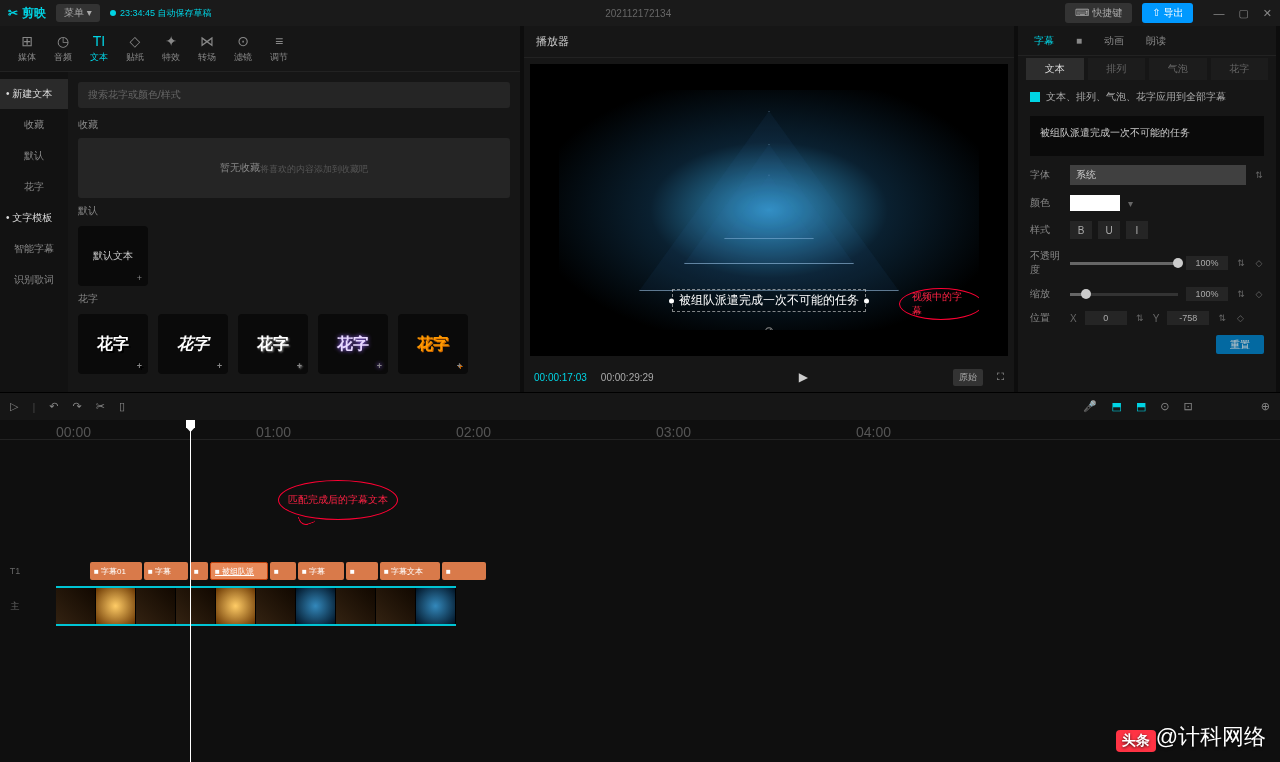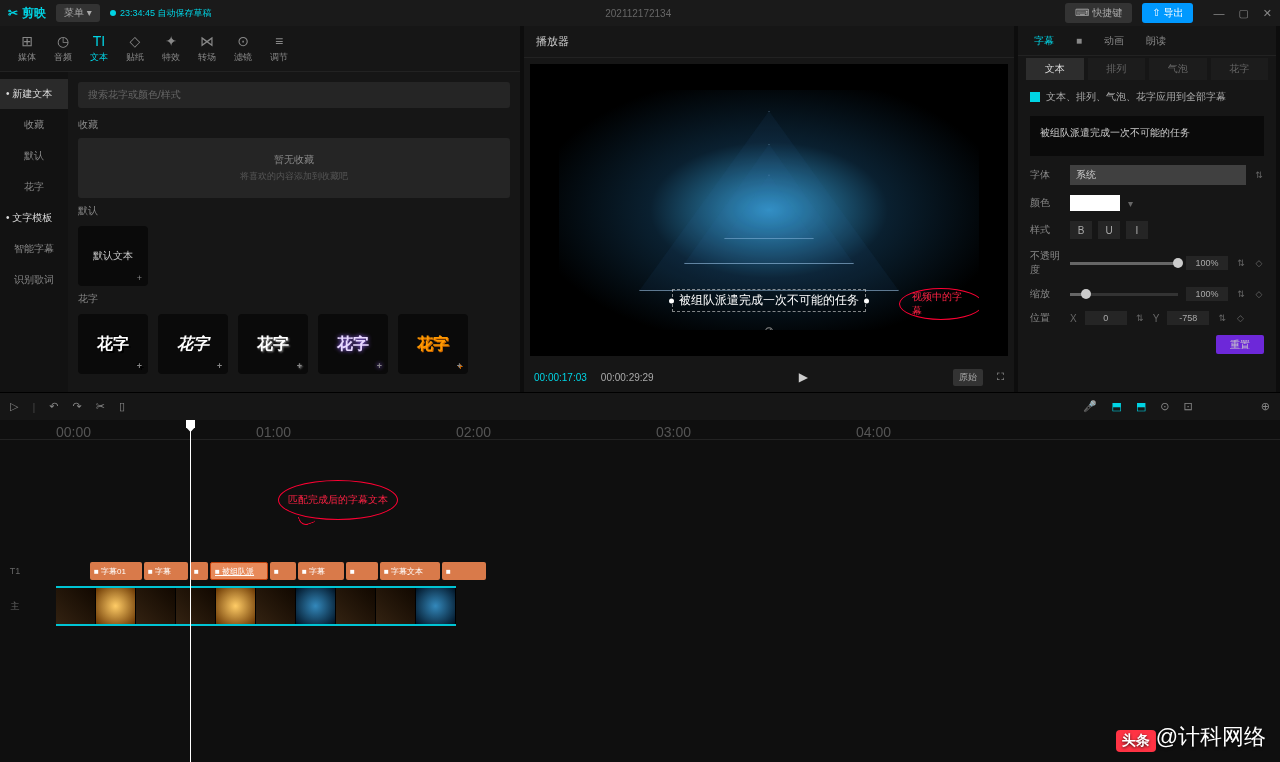--- a/index.html
+++ b/index.html
@@ -21,21 +21,21 @@
 .tool-btn.active { color: #00d4e4; }
 .tool-icon { font-size: 14px; height: 16px; display: flex; align-items: center; }
 .left-body { flex: 1; display: flex; }
 .side-tabs { width: 68px; background: #121212; padding-top: 6px; }
 .side-tab { padding: 8px 6px; font-size: 10px; text-align: center; cursor: pointer; color: #888; margin: 1px 0; }
 .side-tab.active { background: #2a2a2a; color: #00d4e4; }
 .side-tab.header { color: #ddd; text-align: left; padding-left: 6px; }
 .content-area { flex: 1; padding: 10px; overflow: auto; }
 .search-bar { background: #252525; padding: 6px 10px; border-radius: 3px; color: #666; font-size: 10px; margin-bottom: 10px; }
 .section-label { font-size: 10px; color: #888; margin: 6px 0; }
-.recent-box { background: #252525; height: 60px; display: flex; flex-direction: column; align-items: center; justify-content: center; color: #888; font-size: 10px; border-radius: 3px; }
+.recent-box { background: #252525; height: 60px; display: flex; align-items: center; justify-content: center; color: #888; font-size: 10px; border-radius: 3px; }
 .recent-box .sub { color: #555; font-size: 9px; margin-top: 3px; }
 .preset-row { display: flex; gap: 10px; margin-top: 8px; }
 .preset { width: 70px; height: 60px; background: #0a0a0a; border-radius: 4px; display: flex; align-items: center; justify-content: center; position: relative; font-size: 16px; font-weight: bold; }
 .preset.default-text { font-size: 10px; color: #ccc; font-weight: normal; }
 .preset .plus { position: absolute; bottom: 3px; right: 6px; color: #888; font-size: 9px; }
 .style1 { color: #fff; text-shadow: 2px 2px 0 #000, -1px -1px 0 #000; font-family: cursive; }
 .style2 { color: #fff; font-style: italic; }
 .style3 { color: #fff; text-shadow: 1px 1px 2px #888; }
 .style4 { color: #e8d8ff; text-shadow: 0 0 4px #9966ff; }
 .style5 { color: #ff9900; text-shadow: 1px 1px 0 #cc6600; }
@@ -76,21 +76,21 @@
 .style-btns { display: flex; gap: 6px; }
 .style-btn { width: 22px; height: 18px; background: #252525; display: flex; align-items: center; justify-content: center; font-size: 10px; }
 .slider-row { display: flex; align-items: center; padding: 5px 12px; gap: 8px; font-size: 10px; }
 .slider-row .label { width: 32px; color: #888; }
 .slider-track { flex: 1; height: 3px; background: #333; position: relative; }
 .slider-fill { position: absolute; height: 100%; background: #666; }
 .slider-thumb { position: absolute; top: 50%; width: 10px; height: 10px; background: #ccc; border-radius: 50%; transform: translate(-50%,-50%); }
 .val-box { width: 42px; background: #252525; padding: 2px 4px; text-align: center; font-size: 9px; }
 .stepper { width: 10px; color: #666; font-size: 9px; text-align: center; }
 .reset-row { padding: 8px 12px; text-align: right; }
-.reset-btn { background: #6d28d9; padding: 4px 14px; font-size: 10px; color: #ccc; border-radius: 2px; }
+.reset-btn { background: #0369a1; padding: 4px 14px; font-size: 10px; color: #ccc; border-radius: 2px; }
 .timeline-toolbar { height: 28px; background: #161616; border-top: 1px solid #000; display: flex; align-items: center; padding: 0 10px; gap: 14px; color: #888; font-size: 11px; }
 .timeline-toolbar .spacer { flex: 1; }
 .tt-icon { cursor: pointer; }
 .tt-icon.cyan { color: #00d4e4; }
 .timeline { background: #0f0f0f; height: 342px; position: relative; }
 .ruler { height: 20px; border-bottom: 1px solid #222; display: flex; position: relative; padding-left: 56px; }
 .ruler-mark { position: absolute; font-size: 14px; color: #555; top: 4px; }
 .playhead { position: absolute; top: 0; bottom: 0; width: 1px; background: #fff; left: 190px; z-index: 5; }
 .playhead::before { content: ""; position: absolute; top: 0; left: -4px; width: 9px; height: 12px; background: #fff; clip-path: polygon(0 0, 100% 0, 100% 60%, 50% 100%, 0 60%); }
 .timeline-anno { position: absolute; top: 60px; left: 278px; border: 1.5px solid #ff0033; border-radius: 50%; width: 120px; height: 40px; display: flex; align-items: center; justify-content: center; color: #ff2244; font-size: 10px; }

